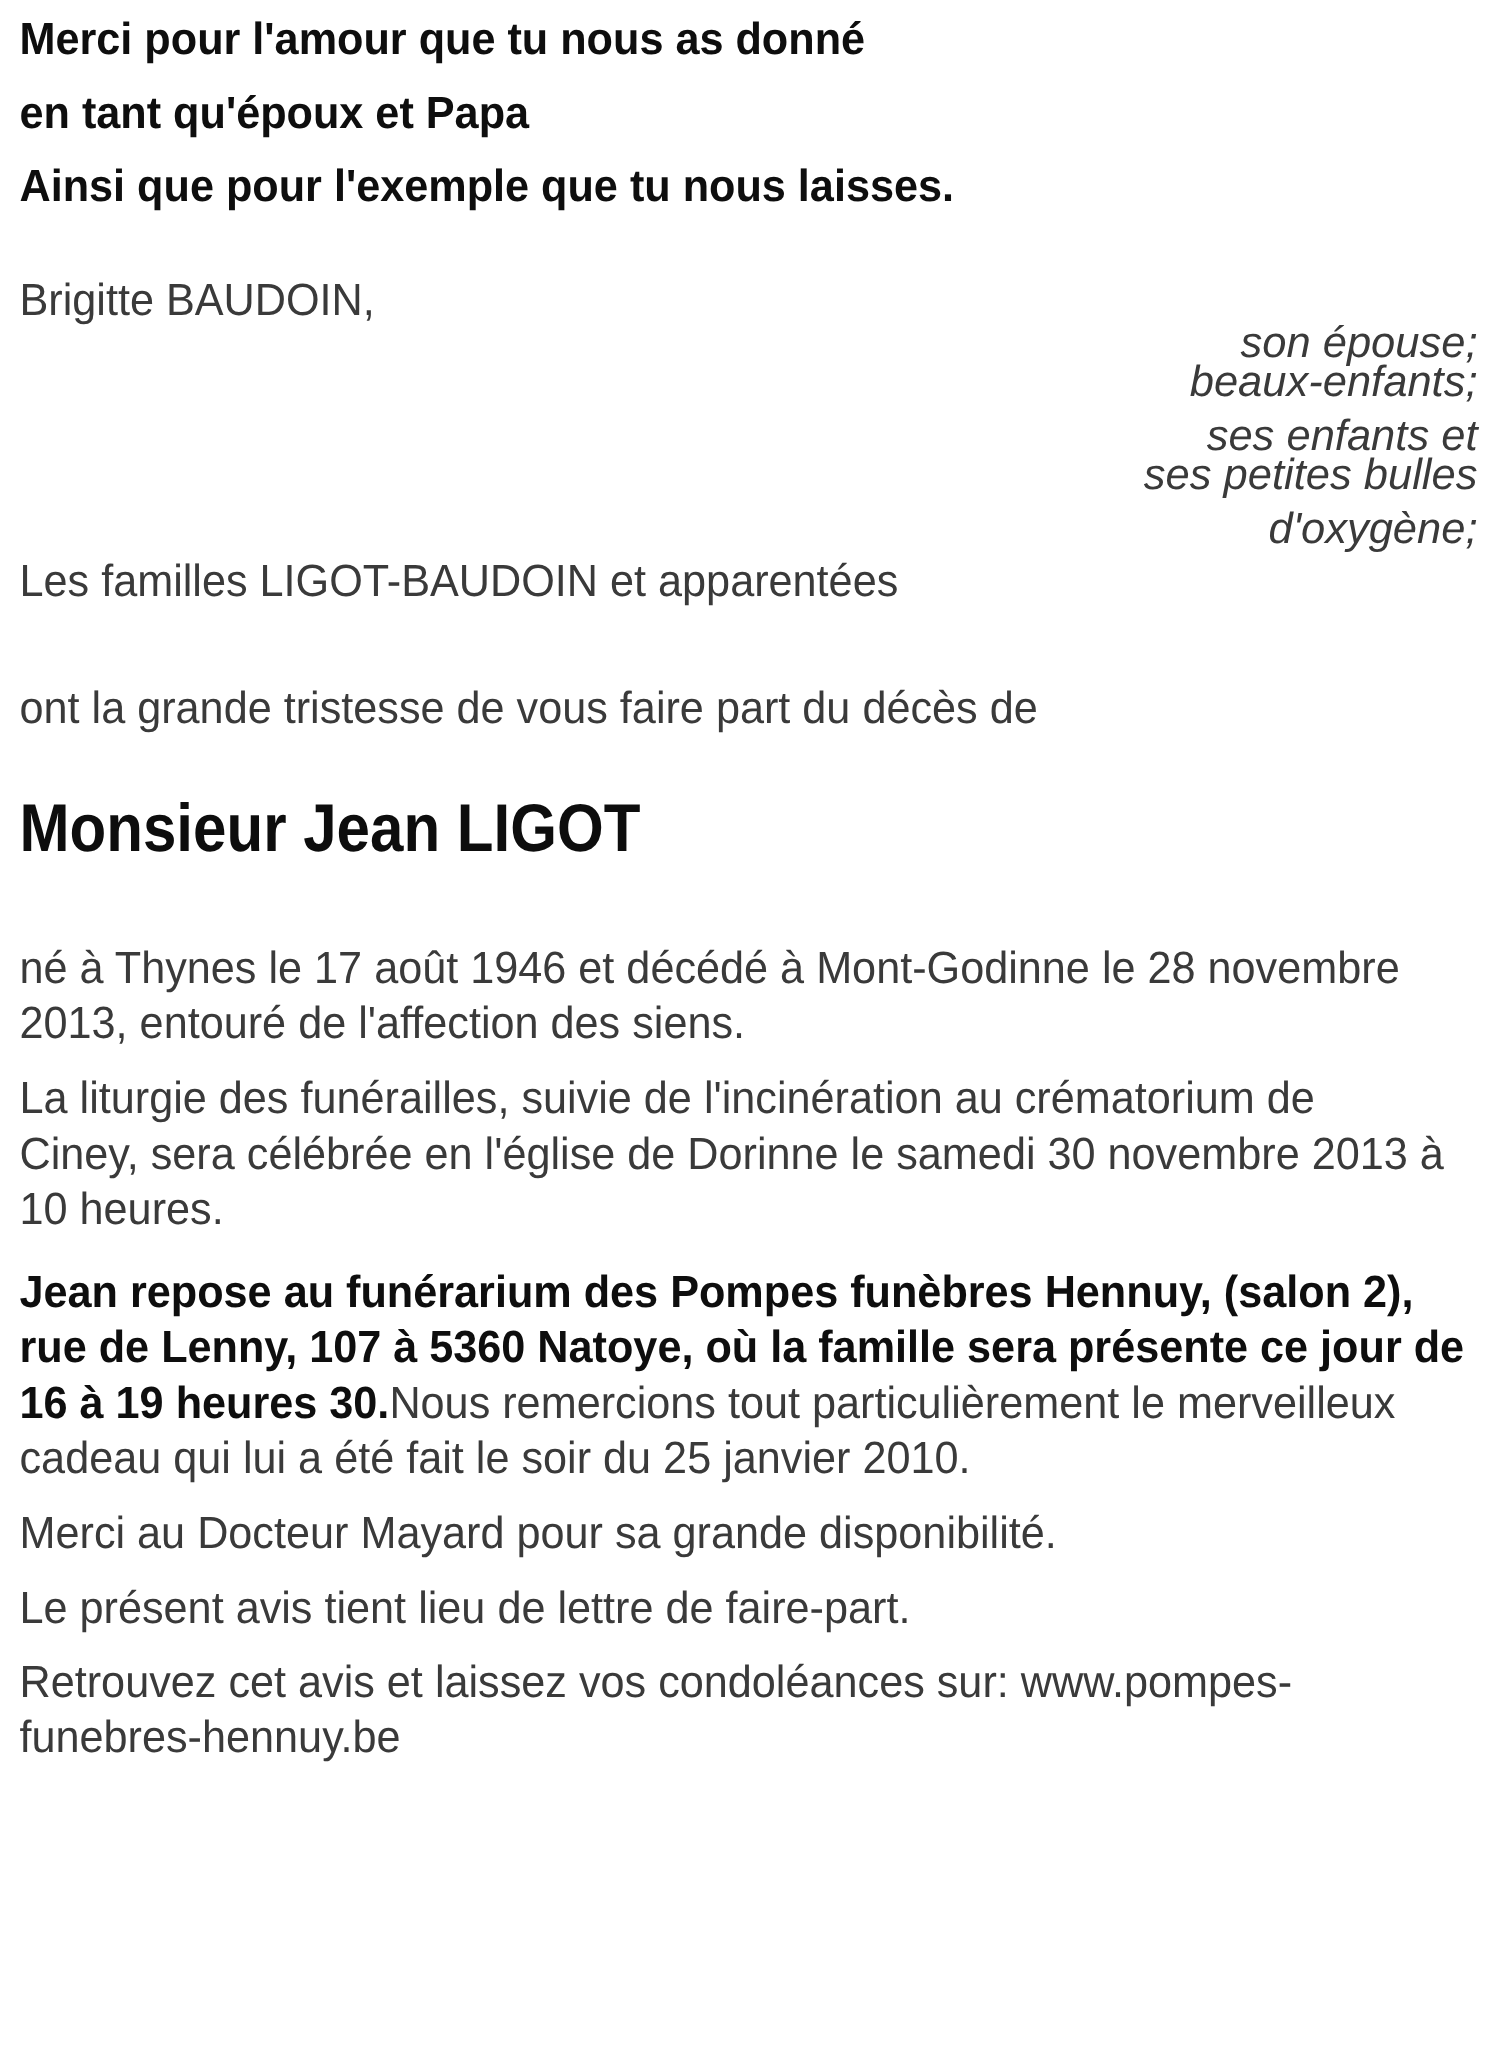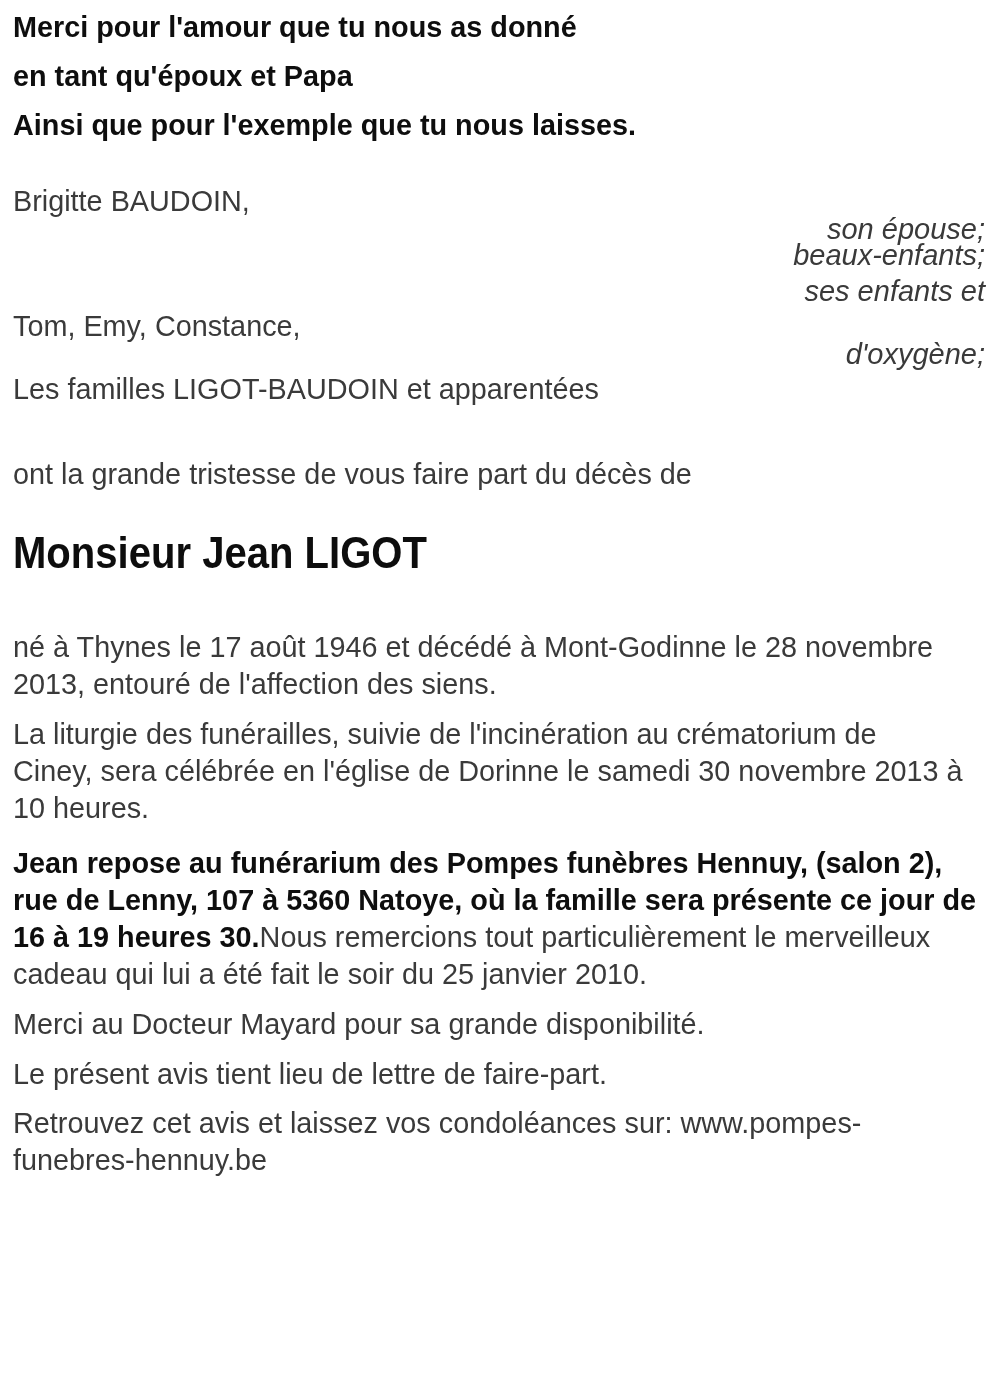--- a/index.html
+++ b/index.html
@@ -73,24 +73,22 @@
     </div>
     <div class="relations">
       <div class="rline">son épouse;</div>
     </div>
 
     <div class="relations">
       <div class="rline">beaux-enfants;</div>
       <div class="rline">ses enfants et</div>
     </div>
 
-    <div class="names">
-      <div class="line">Tom, Emy, Constance,</div>
-    </div>
     <div class="relations">
+      <div class="rline">ses petites bulles</div>
       <div class="rline">d'oxygène;</div>
     </div>
 
     <div class="names">
       <div class="line">Les familles LIGOT-BAUDOIN et apparentées</div>
     </div>
 
   </div>
 
   <div class="announce">

